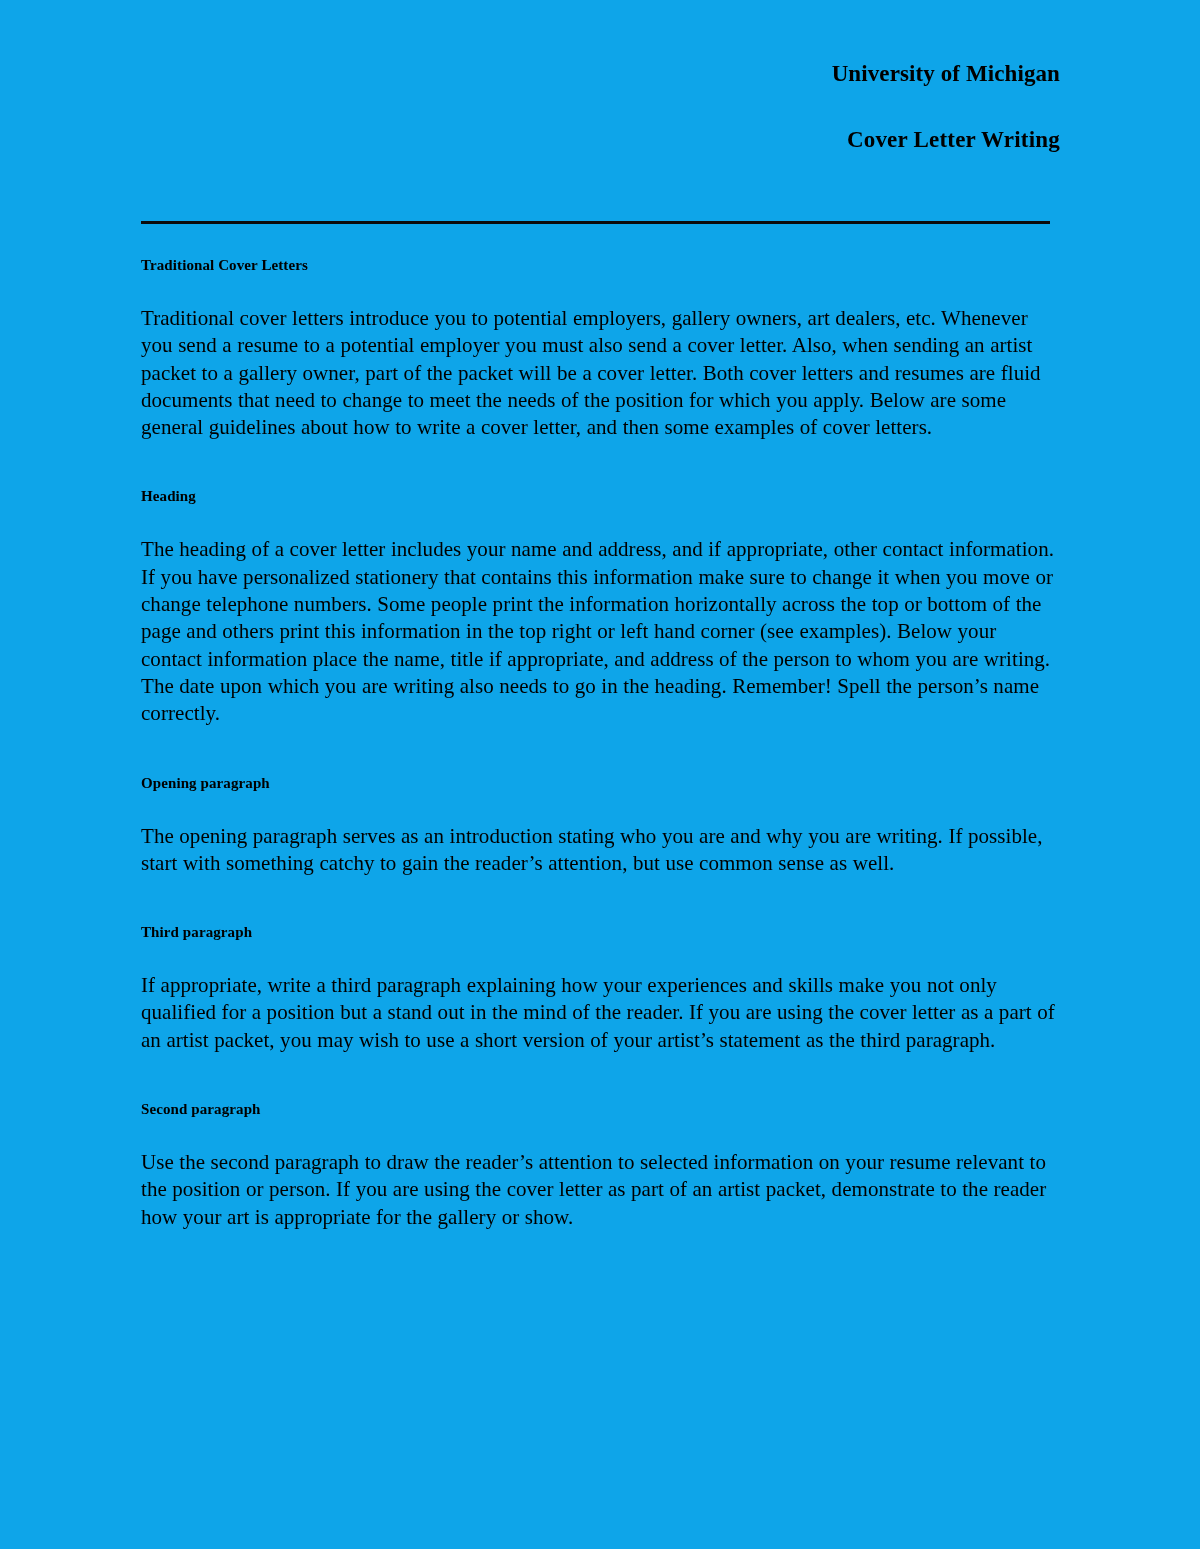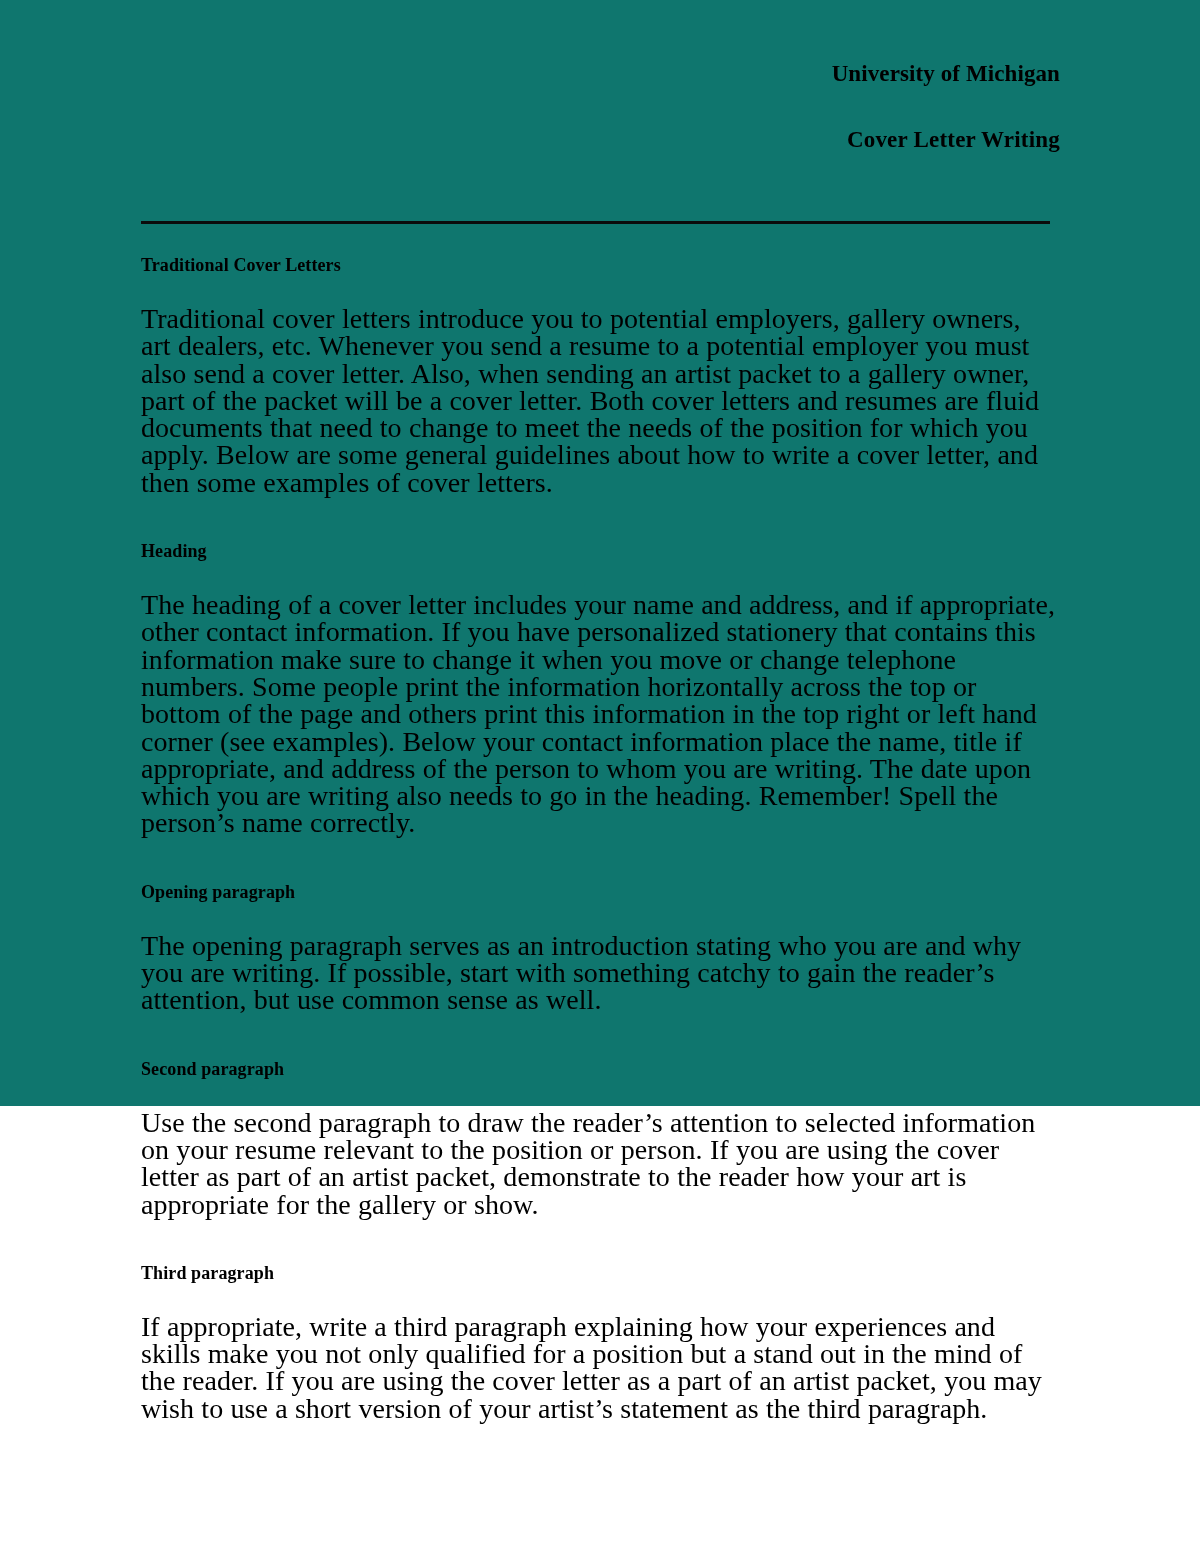--- a/index.html
+++ b/index.html
@@ -12,22 +12,22 @@
     width: 1200px;
     height: 1549px;
     font-family: "Liberation Serif", "DejaVu Serif", serif;
     color: #000000;
     -webkit-font-smoothing: antialiased;
   }
 
   .page {
     position: relative;
     width: 1200px;
-    height: 1106px;
-    background: #0f766e;
+    height: 1549px;
+    background: #0ea5e9;
     box-sizing: border-box;
   }
 
   
   .doc-header {
     position: absolute;
     left: 141px;
     top: 58px;
     width: 919px;
     text-align: right;
@@ -74,30 +74,30 @@
   }
 
   .section {
     margin: 0;
   }
   .section + .section {
     margin-top: 42px;
   }
 
   .section-heading {
-    font-size: 18px;
+    font-size: 15px;
     font-weight: bold;
     line-height: 27px;
     margin: 0 0 26px 0;
     letter-spacing: 0.1px;
     font-family: Liberation Serif, serif;
   }
 
   .body-text {
-    font-size: 28px;
+    font-size: 21px;
     line-height: 27.3px;
     margin: 0;
     text-align: left;
     letter-spacing: 0.05px;
     word-spacing: 0.2px;
   }
   .body-text + .body-text {
     margin-top: 0;
   }
 </style>
@@ -121,22 +121,22 @@
       </div>
       <div class="section">
         <div class="section-heading">Heading</div>
         <p class="body-text">The heading of a cover letter includes your name and address, and if appropriate, other contact information.  If you have personalized stationery that contains this information make sure to change it when you move or change telephone numbers.  Some people print the information horizontally across the top or bottom of the page and others print this information in the top right or left hand corner (see examples).  Below your contact information place the name, title if appropriate, and address of the person to whom you are writing.  The date upon which you are writing also needs to go in the heading.  Remember! Spell the person’s name correctly.</p>
       </div>
       <div class="section">
         <div class="section-heading">Opening paragraph</div>
         <p class="body-text">The opening paragraph serves as an introduction stating who you are and why you are writing.  If possible, start with something catchy to gain the reader’s attention, but use common sense as well.</p>
       </div>
       <div class="section">
+        <div class="section-heading">Third paragraph</div>
+        <p class="body-text">If appropriate, write a third paragraph explaining how your experiences and skills make you not only qualified for a position but a stand out in the mind of the reader.  If you are using the cover letter as a part of an artist packet, you may wish to use a short version of your artist’s statement as the third paragraph.</p>
+      </div>
+      <div class="section">
         <div class="section-heading">Second paragraph</div>
         <p class="body-text">Use the second paragraph to draw the reader’s attention to selected information on your resume relevant to the position or person.  If you are using the cover letter as part of an artist packet, demonstrate to the reader how your art is appropriate for the gallery or show.</p>
-      </div>
-      <div class="section">
-        <div class="section-heading">Third paragraph</div>
-        <p class="body-text">If appropriate, write a third paragraph explaining how your experiences and skills make you not only qualified for a position but a stand out in the mind of the reader.  If you are using the cover letter as a part of an artist packet, you may wish to use a short version of your artist’s statement as the third paragraph.</p>
       </div>
     </div>
 
 </div>
 
 </body></html>

